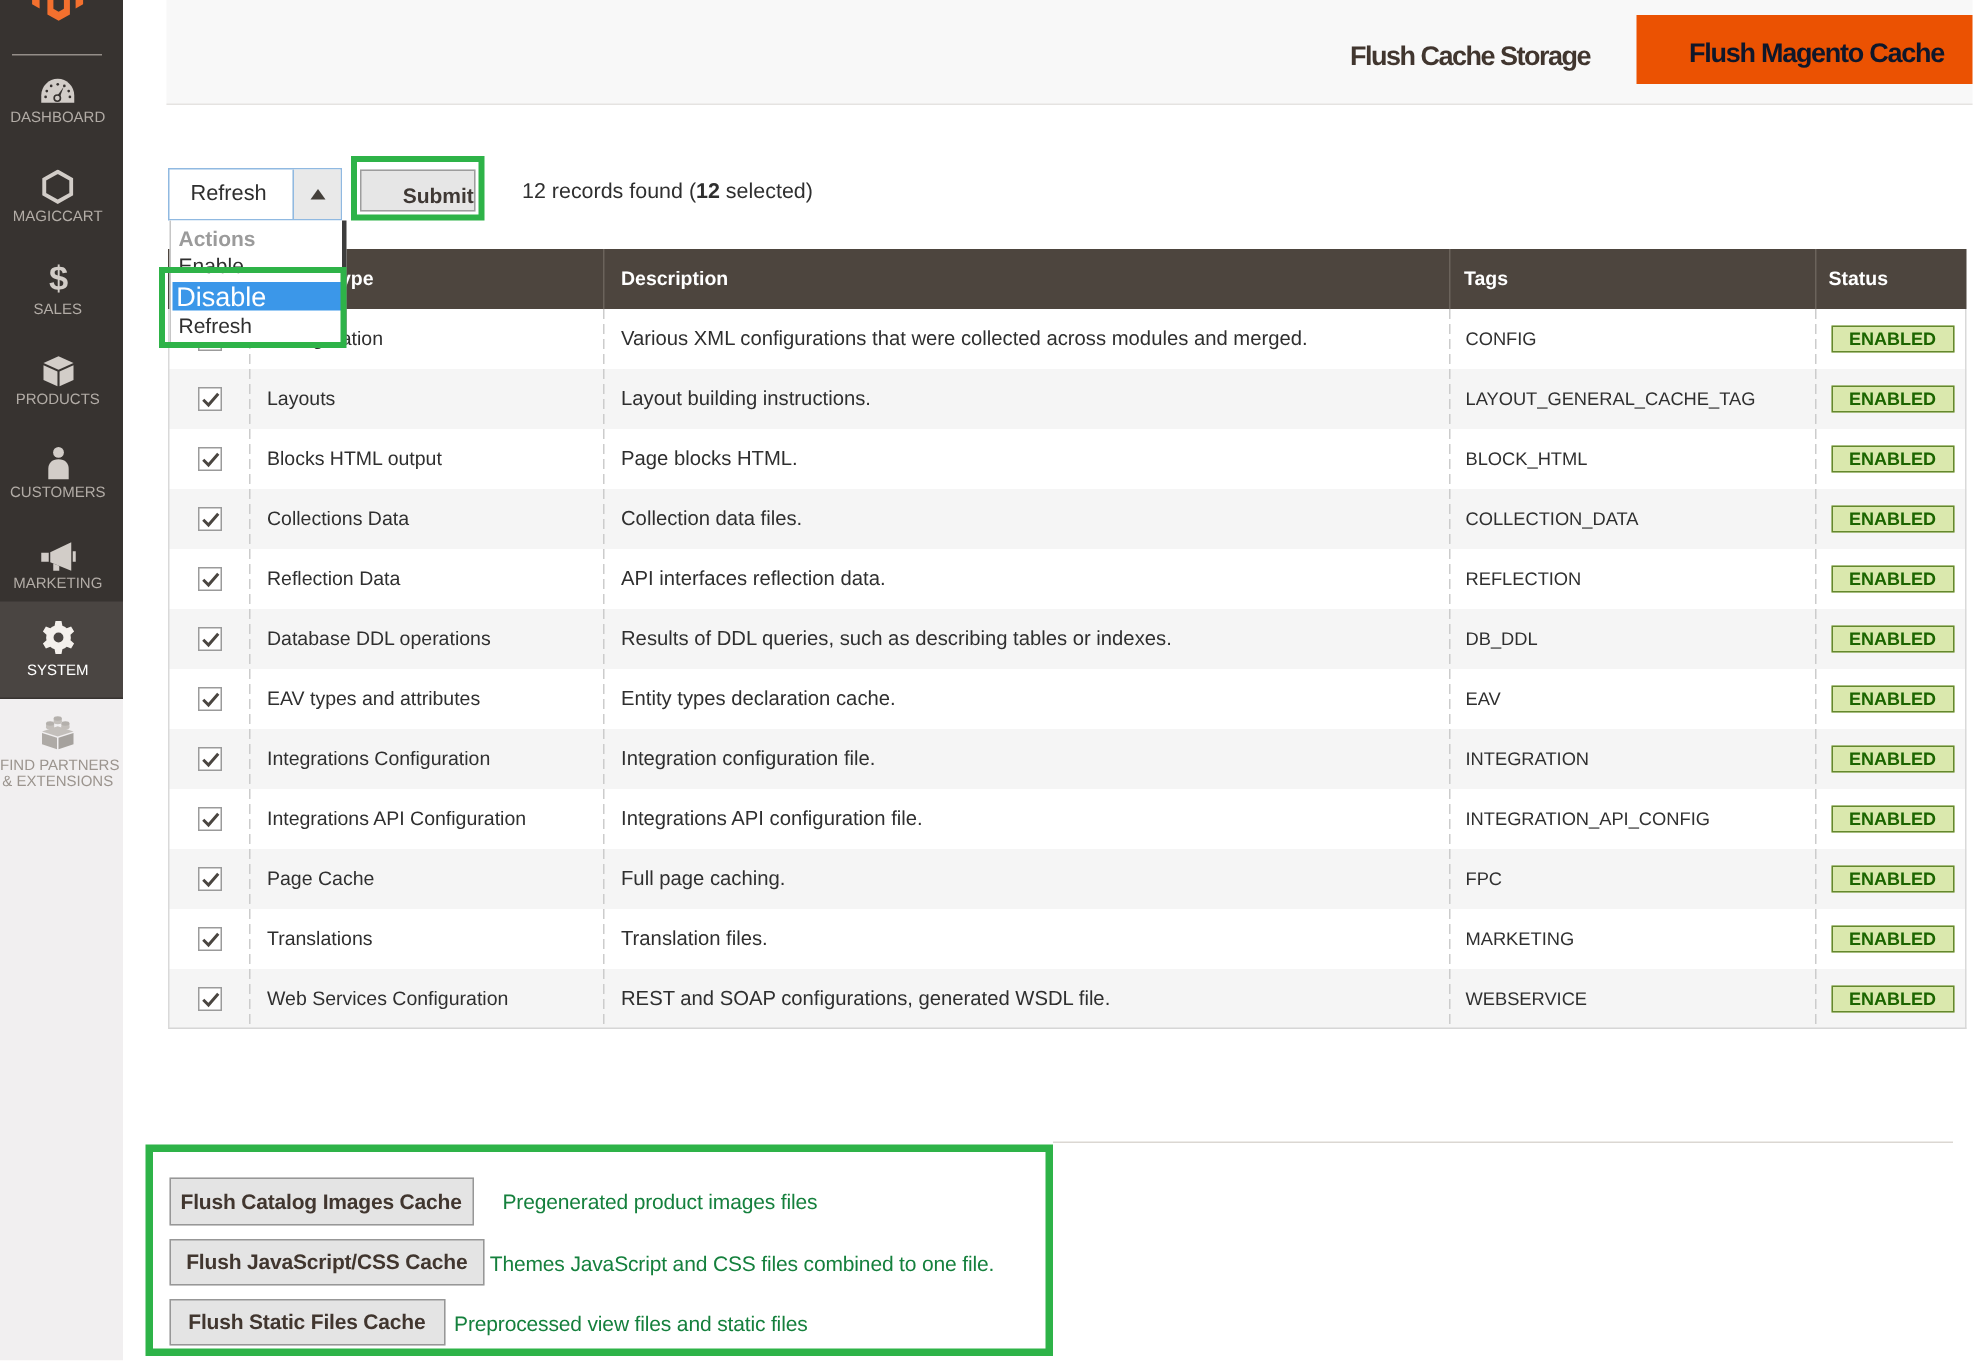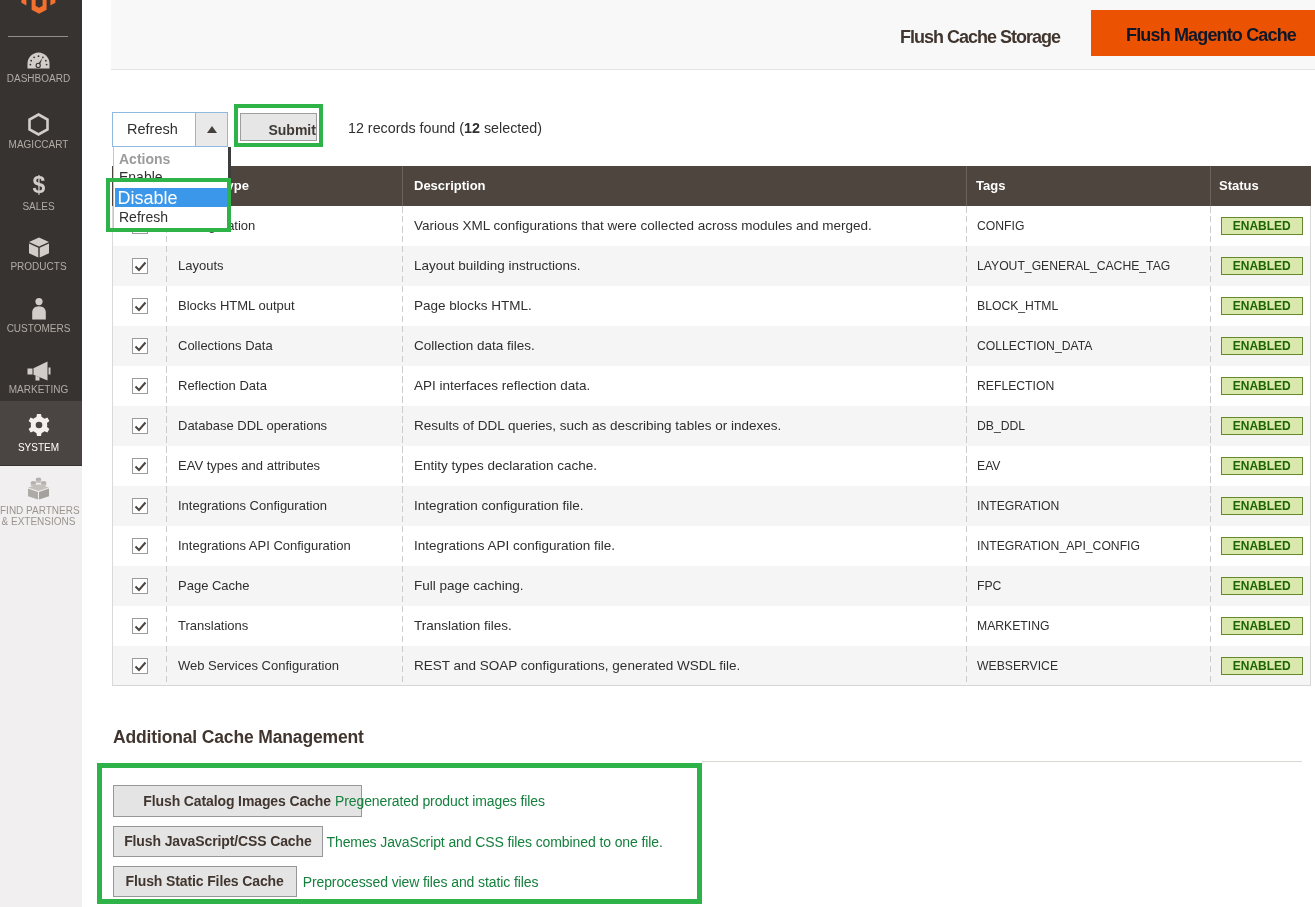--- a/index.html
+++ b/index.html
@@ -324,23 +324,22 @@
   <div id="ddpanel" class="abs">
     <div class="dditem" id="dd-actions">Actions</div>
     <div class="dditem" id="dd-enable">Enable</div>
     <div id="dd-disable">Disable</div>
     <div class="dditem" id="dd-refresh">Refresh</div>
   </div>
   <div id="submit-btn" class="abs">Submit</div>
   <div class="gbox" id="gbox-submit"></div>
   <div class="gbox" id="gbox-dd"></div>
 
-  <div id="acm-title" class="abs">Additional Cache Management</div>
   <div id="fs-line" class="abs"></div>
   <div class="gbox" id="gbox-bottom"></div>
-  <div class="fbtn" style="top:784.5px; width:249px; height:32px; line-height:30px;">Flush Catalog Images Cache</div>
+  <div class="fbtn" style="top:784.5px; width:203px; height:32px; line-height:30px;">Flush Catalog Images Cache</div>
   <div class="fbtn" style="top:825.5px; width:210.6px; height:31.5px; line-height:29.5px;">Flush JavaScript/CSS Cache</div>
   <div class="fbtn" style="top:865.9px; width:184px; height:31.5px; line-height:29.5px;">Flush Static Files Cache</div>
   <div class="flbl" style="left:335px; top:793px;">Pregenerated product images files</div>
   <div class="flbl" style="left:326.5px; top:833.5px;">Themes JavaScript and CSS files combined to one file.</div>
   <div class="flbl" style="left:302.7px; top:874px;">Preprocessed view files and static files</div>
 
 </div>
 
 </body></html>

